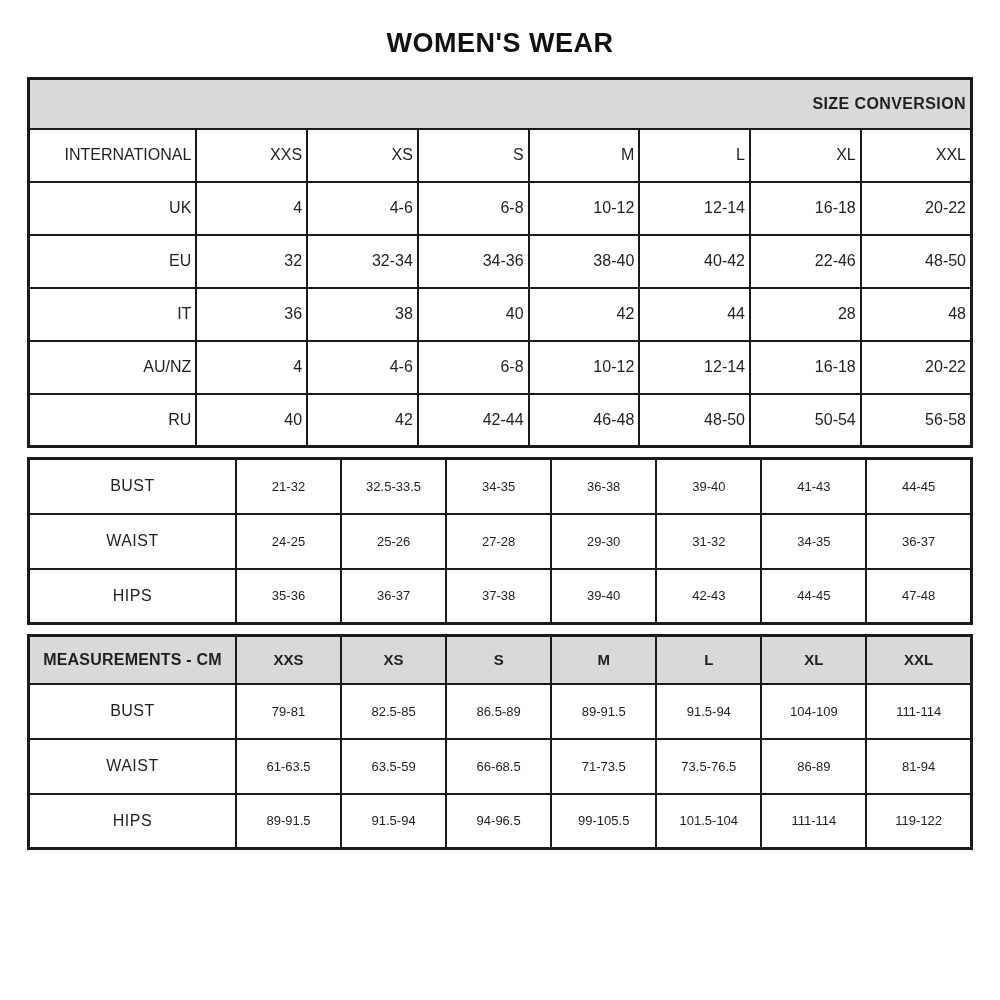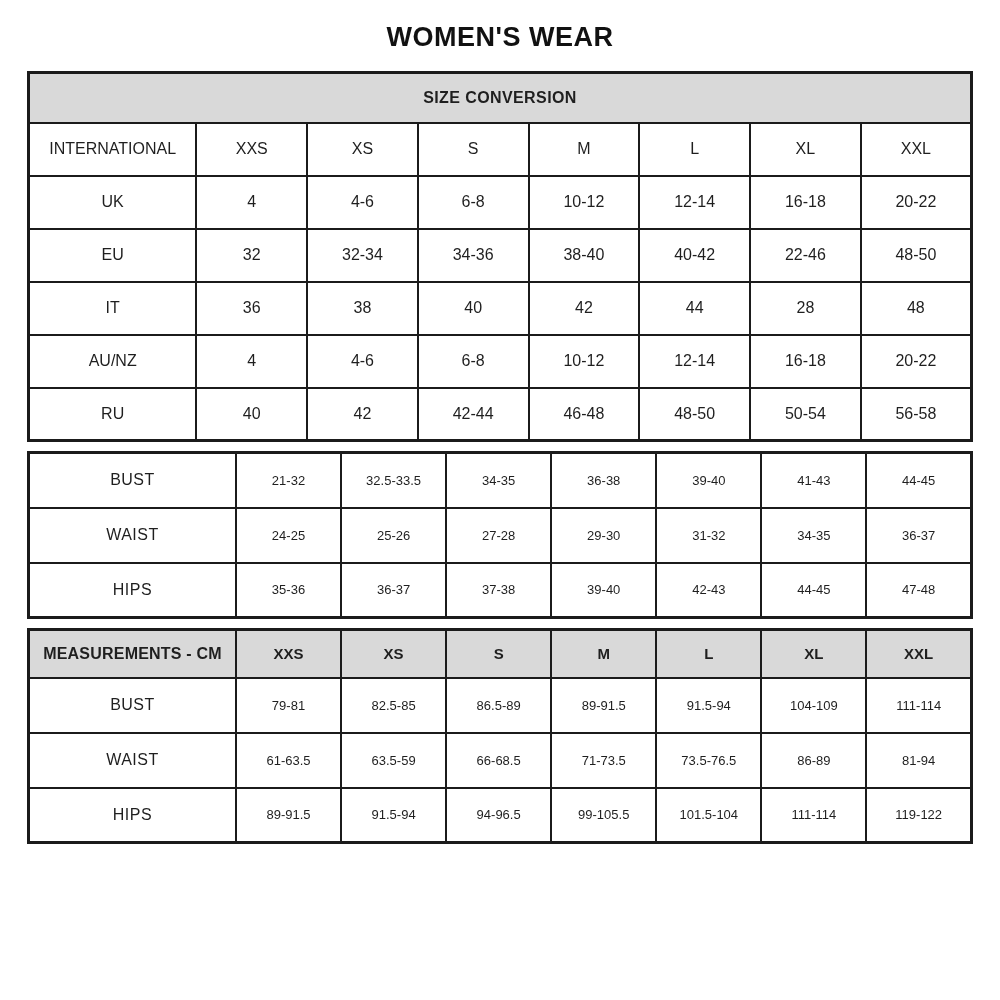--- a/index.html
+++ b/index.html
@@ -9,21 +9,21 @@
     --background:#ffffff;
   }
   *{box-sizing:border-box;}
   html,body{margin:0;padding:0;}
   body{
     width:1000px;height:1000px;
     background:var(--background);
     color:var(--text);
     font-family:"Liberation Sans",sans-serif;
   }
-  .page{width:1000px;padding:14px 27px 14px;}
+  .page{width:1000px;padding:20px 27px 14px;}
   .page-title{
     text-align:center;
     font-size:27px;
     font-weight:700;
     letter-spacing:0.5px;
     margin:8px 0 18px;
     color:#111;
   }
   table{
     width:100%;
@@ -39,21 +39,21 @@
     overflow:hidden;
   }
   
   .t-conv .caption-cell{
     background:var(--header-bg);
     font-weight:700;
     font-size:16px;
     letter-spacing:0.4px;
     height:50px;
   }
-  .t-conv td{font-size:16px;height:53px;font-weight:400;}
+  .t-conv td{font-size:16px;height:53px;font-weight:400;text-align:right;}
   .t-conv .caption-cell{height:50px;}
   
   .t-meas{margin-top:9px;}
   .t-meas th{
     background:var(--header-bg);
     font-weight:700;
     font-size:15px;
     height:48px;
   }
   .t-meas th.row-head{font-size:16px;letter-spacing:0.2px;}

